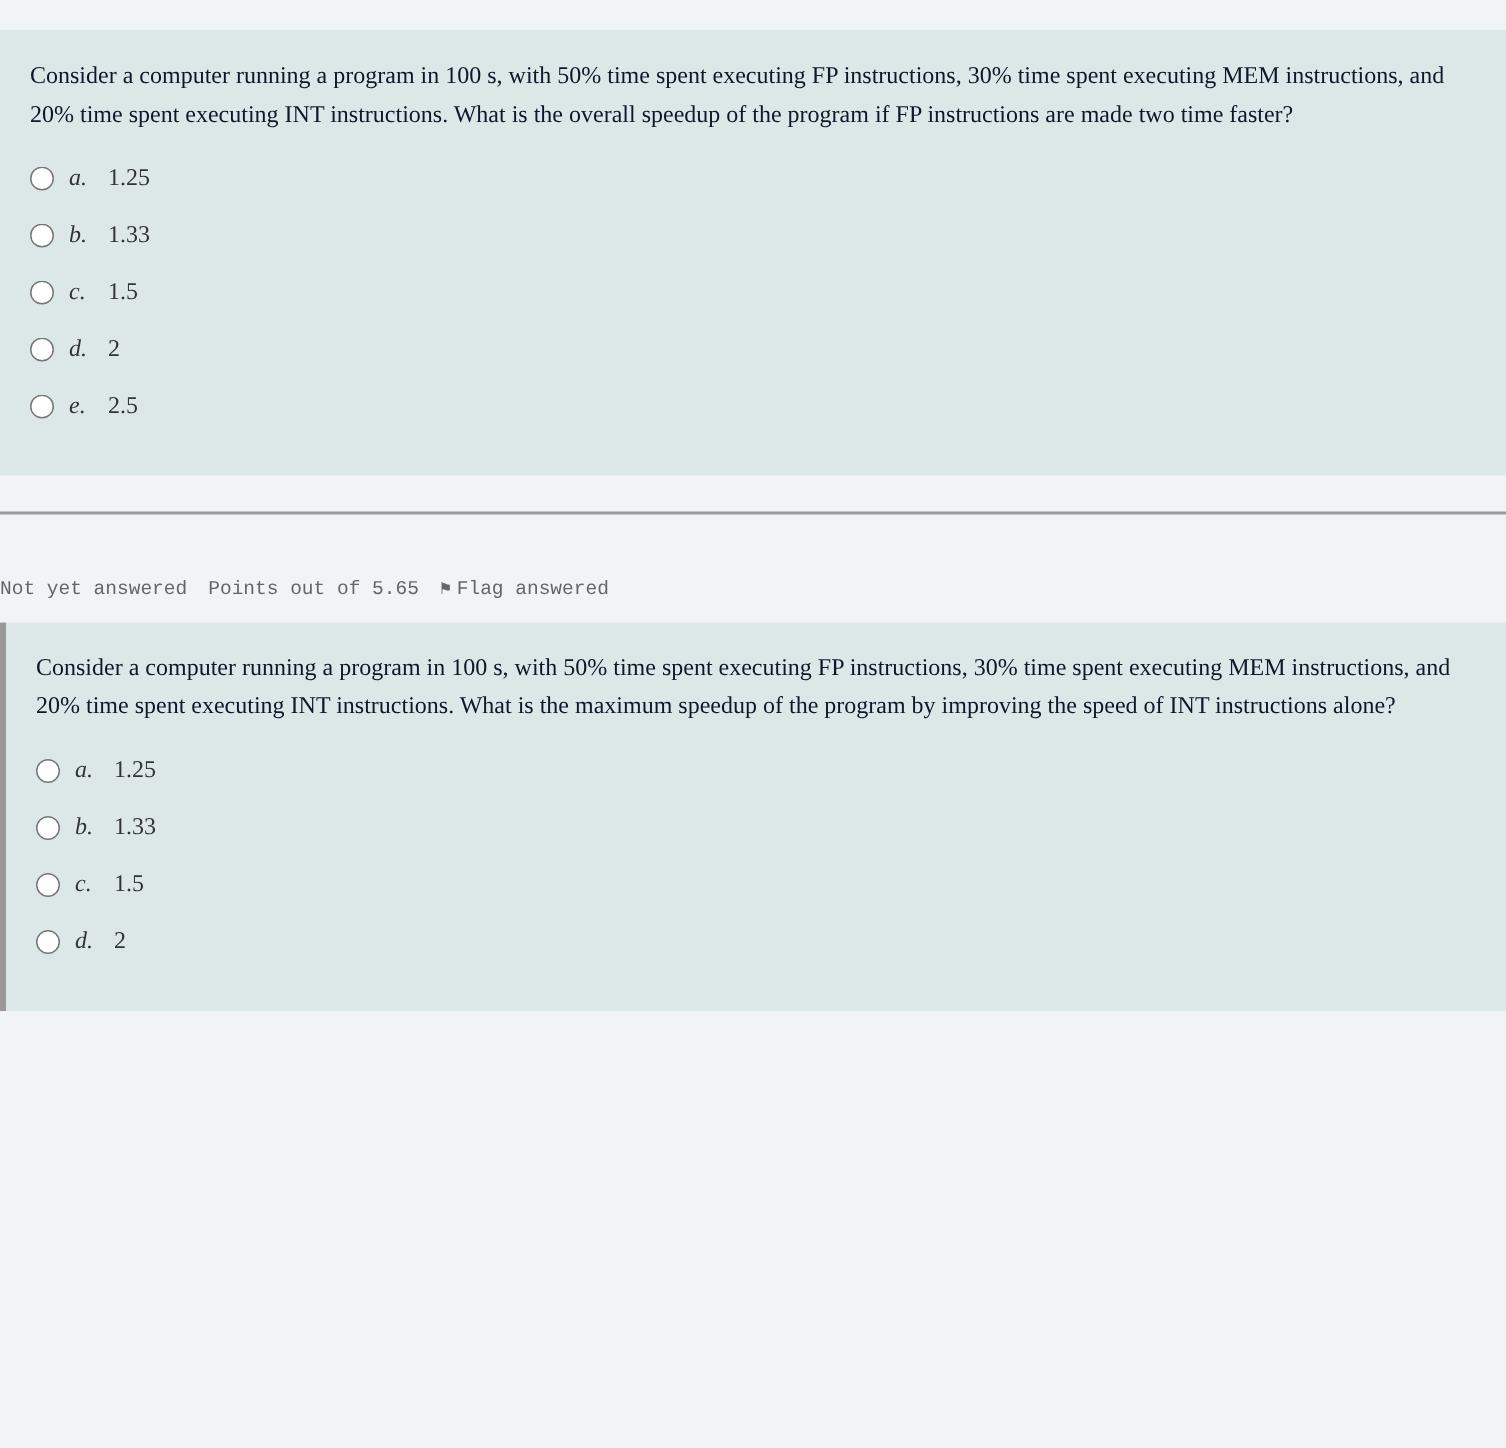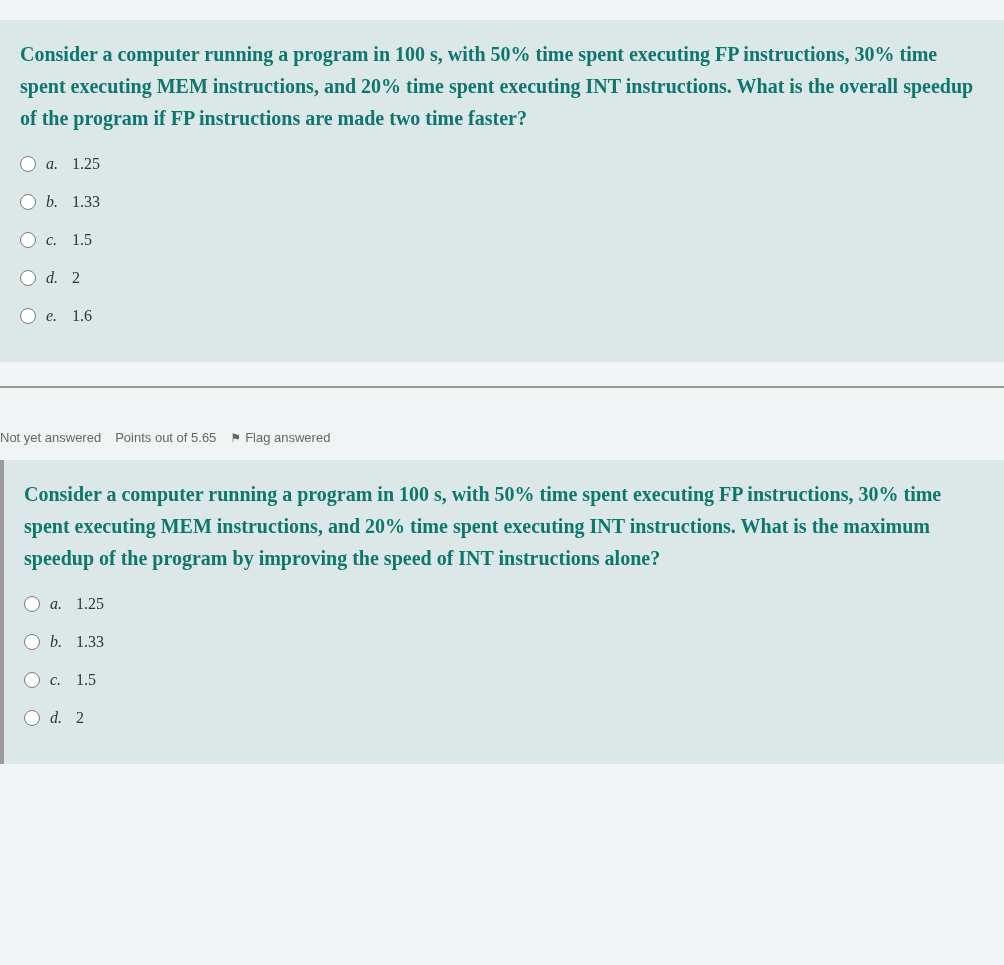--- a/index.html
+++ b/index.html
@@ -26,25 +26,24 @@
       padding: 20px 0 0 0;
     }
 
     .question-content-box {
       background-color: #dce8e8;
       padding: 18px 20px 20px 20px;
       margin: 0;
     }
 
     .question-text {
-      font-size: 20px;
+      font-size: 16px;
       line-height: 1.6;
-      color: #0f766e;
+      color: #0f172a;
       margin-bottom: 18px;
-      font-weight: bold;
     }
 
     .answer-options {
       list-style: none;
       padding: 0;
       margin: 0;
     }
 
     .answer-option {
       display: flex;
@@ -90,21 +89,21 @@
       font-family: Arial, sans-serif;
       margin-bottom: 4px;
     }
 
     .question-meta {
       display: flex;
       align-items: flex-end;
       gap: 14px;
       font-size: 13px;
       color: #666;
-      font-family: Liberation Sans, sans-serif;
+      font-family: Liberation Mono, monospace;
       margin-bottom: 0;
     }
 
     .meta-status {
       color: #666;
     }
 
     .meta-points {
       color: #666;
     }
@@ -153,21 +152,21 @@
           <span class="option-value">1.5</span>
         </li>
         <li class="answer-option">
           <input type="radio" name="q6" style="">
           <span class="option-label">d.</span>
           <span class="option-value">2</span>
         </li>
         <li class="answer-option">
           <input type="radio" name="q6" style="">
           <span class="option-label">e.</span>
-          <span class="option-value">1.6</span>
+          <span class="option-value">2.5</span>
         </li>
       </ul>
     </div>
   </div>
 
   <hr class="divider">
 
   <div class="question-section">
     <div class="question-header">
       <div class="question-meta">

